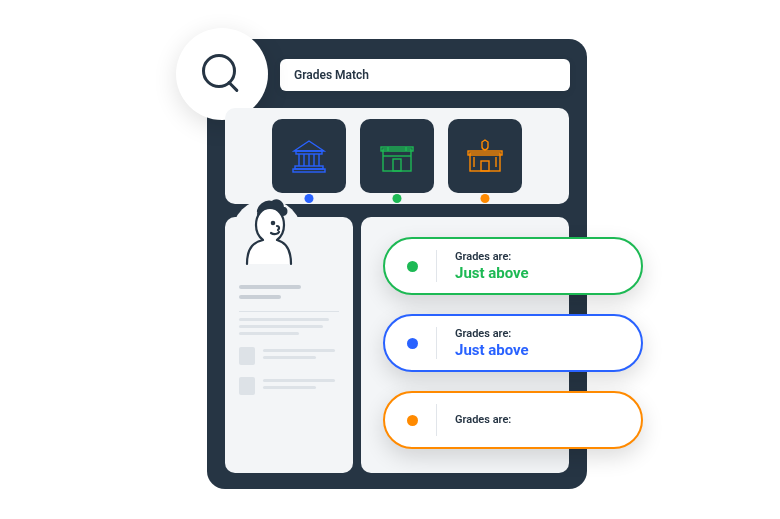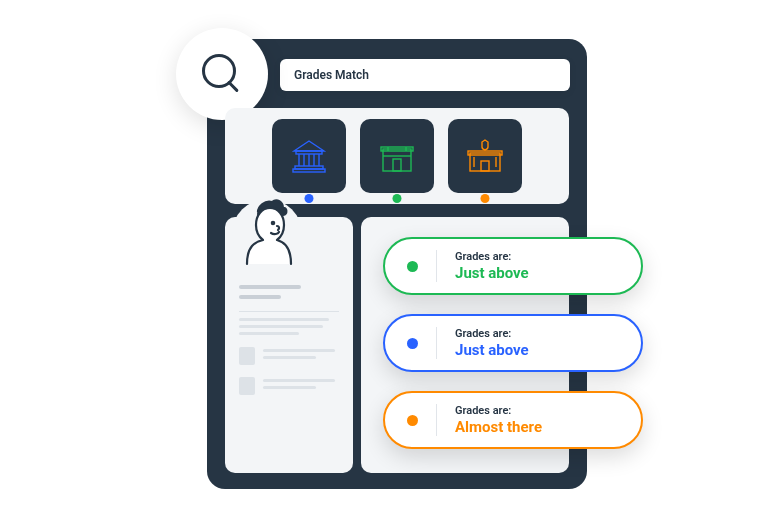--- a/index.html
+++ b/index.html
@@ -148,15 +148,14 @@
     <span class="pill-label">Grades are:</span>
     <span class="pill-val">Just above</span>
   </div>
 </div>
 
 <div class="pill p3">
   <div class="pill-dot" style="background:#ff8a00"></div>
   <div class="pill-div"></div>
   <div class="pill-text">
     <span class="pill-label">Grades are:</span>
-    <span class="pill-val">Almost there</span>
   </div>
 </div>
 
 </body></html>

